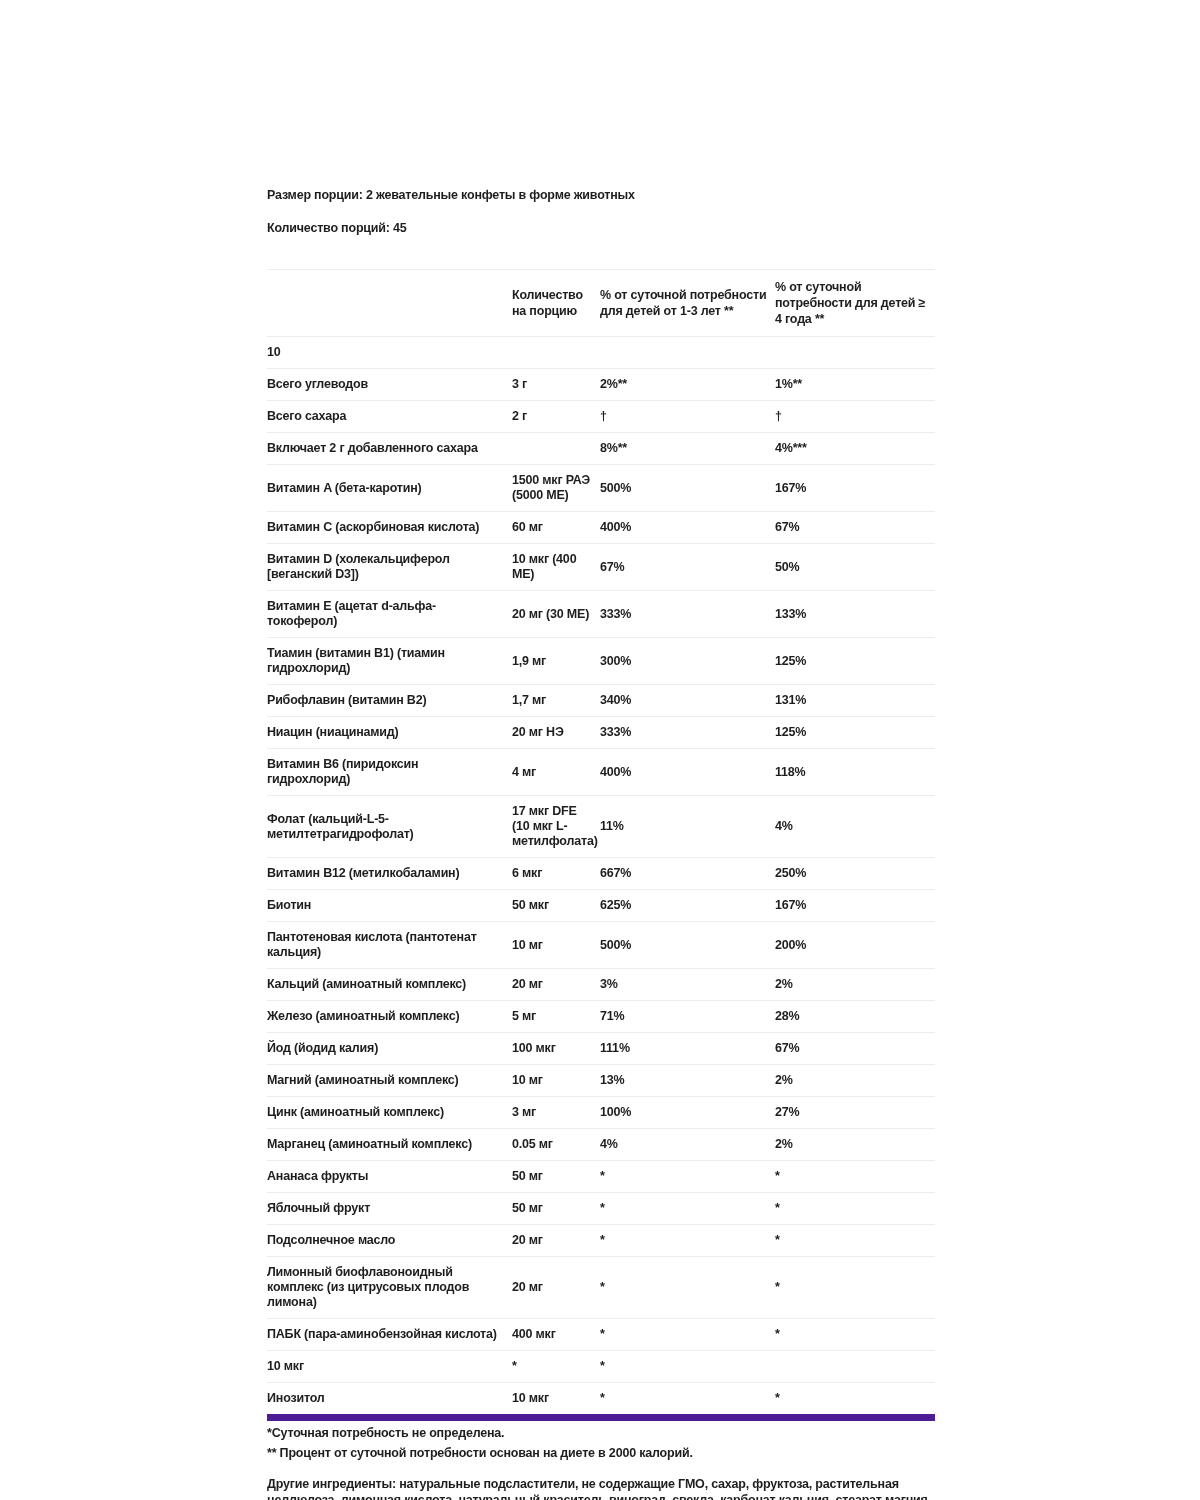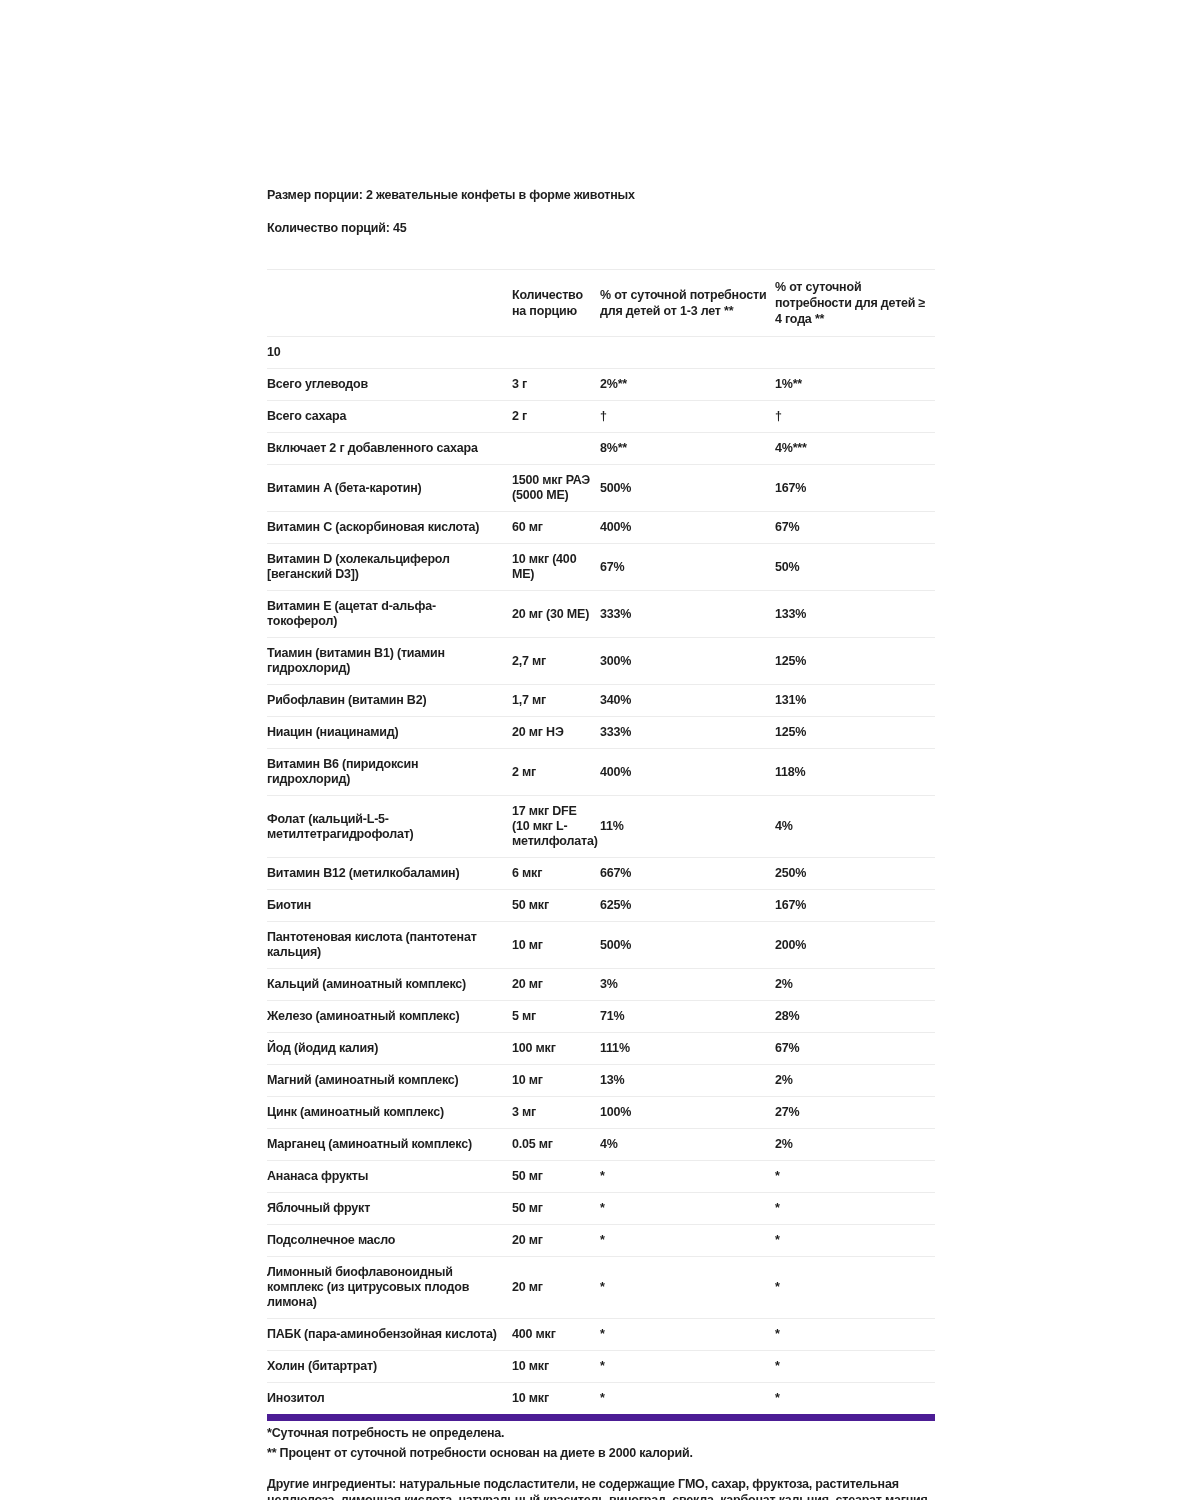--- a/index.html
+++ b/index.html
@@ -128,42 +128,42 @@
 
         <div class="t-row">
           <div class="t-cell">Витамин E (ацетат d-альфа-токоферол)</div>
           <div class="t-cell">20 мг (30 МЕ)</div>
           <div class="t-cell">333%</div>
           <div class="t-cell">133%</div>
         </div>
 
         <div class="t-row">
           <div class="t-cell">Тиамин (витамин B1) (тиамин гидрохлорид)</div>
-          <div class="t-cell">2,7 мг</div>
+          <div class="t-cell">1,9 мг</div>
           <div class="t-cell">300%</div>
           <div class="t-cell">125%</div>
         </div>
 
         <div class="t-row">
           <div class="t-cell">Рибофлавин (витамин B2)</div>
           <div class="t-cell">1,7 мг</div>
           <div class="t-cell">340%</div>
           <div class="t-cell">131%</div>
         </div>
 
         <div class="t-row">
           <div class="t-cell">Ниацин (ниацинамид)</div>
           <div class="t-cell">20 мг НЭ</div>
           <div class="t-cell">333%</div>
           <div class="t-cell">125%</div>
         </div>
 
         <div class="t-row">
           <div class="t-cell">Витамин B6 (пиридоксин гидрохлорид)</div>
-          <div class="t-cell">2 мг</div>
+          <div class="t-cell">4 мг</div>
           <div class="t-cell">400%</div>
           <div class="t-cell">118%</div>
         </div>
 
         <div class="t-row">
           <div class="t-cell">Фолат (кальций-L-5-метилтетрагидрофолат)</div>
           <div class="t-cell">17 мкг DFE (10 мкг L-метилфолата)</div>
           <div class="t-cell">11%</div>
           <div class="t-cell">4%</div>
         </div>
@@ -260,21 +260,20 @@
         </div>
 
         <div class="t-row">
           <div class="t-cell">ПАБК (пара-аминобензойная кислота)</div>
           <div class="t-cell">400 мкг</div>
           <div class="t-cell">*</div>
           <div class="t-cell">*</div>
         </div>
 
         <div class="t-row">
-          <div class="t-cell">Холин (битартрат)</div>
           <div class="t-cell">10 мкг</div>
           <div class="t-cell">*</div>
           <div class="t-cell">*</div>
         </div>
 
         <div class="t-row">
           <div class="t-cell">Инозитол</div>
           <div class="t-cell">10 мкг</div>
           <div class="t-cell">*</div>
           <div class="t-cell">*</div>

